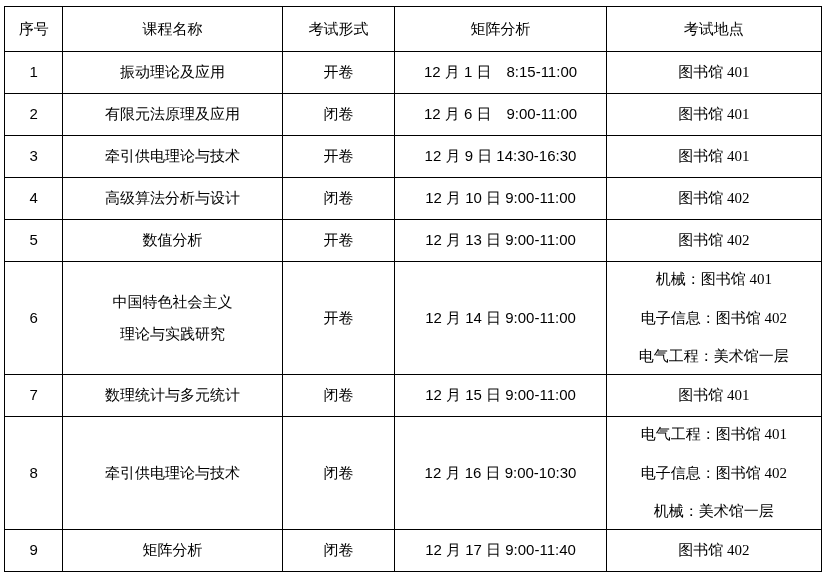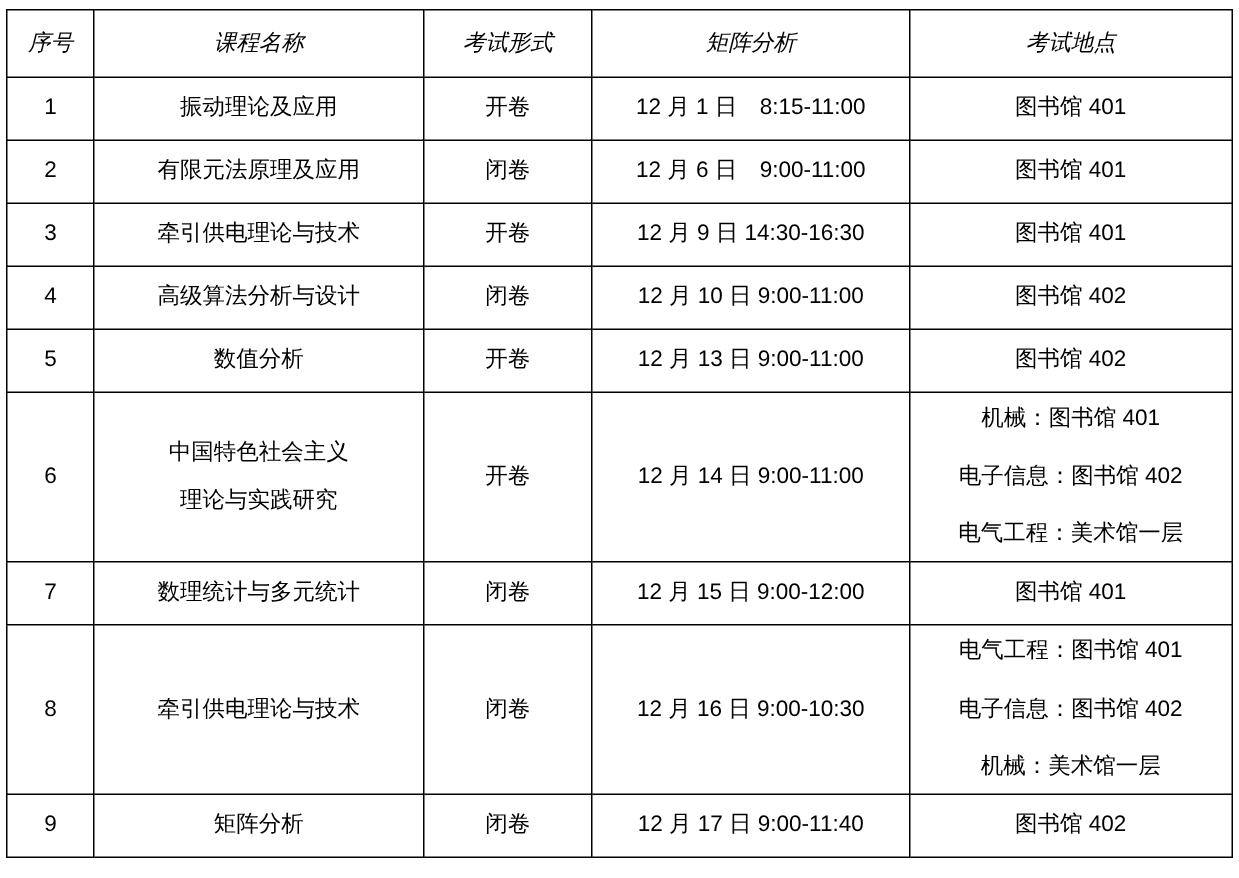--- a/index.html
+++ b/index.html
@@ -31,38 +31,38 @@
     vertical-align: middle;
     font-weight: normal;
     font-size: 15px;
     padding: 0 2px;
     line-height: 1.5;
   }
   thead th {
     font-weight: bold;
     font-size: 16px;
     height: 44px;
-    font-style: italic;
   }
   tbody td {
     height: 41px;
   }
   tr.tall td {
     height: 112px;
   }
   .col-no { width: 58px; }
   .col-name { width: 218px; }
   .col-form { width: 112px; }
   .col-time { width: 210px; }
   .col-place { width: 214px; }
   .multiline-cell {
     display: flex;
     flex-direction: column;
     justify-content: center;
     gap: 16px;
+    font-family: Liberation Serif, serif;
   }
   .multiline-cell.name-cell { gap: 10px; }
   .multiline-cell div {
     white-space: nowrap;
   }
   .nowrap { white-space: nowrap; }
 </style>
 </head>
 <body>
 
@@ -179,21 +179,21 @@
           </td>
         </tr>
         <tr>
           <td>7</td>
           <td>
             <div class="multiline-cell name-cell">
               <div>数理统计与多元统计</div>
             </div>
           </td>
           <td>闭卷</td>
-          <td class="nowrap">12 月 15 日 9:00-12:00</td>
+          <td class="nowrap">12 月 15 日 9:00-11:00</td>
           <td>
             <div class="multiline-cell">
               <div>图书馆 401</div>
             </div>
           </td>
         </tr>
         <tr class="tall">
           <td>8</td>
           <td>
             <div class="multiline-cell name-cell">

